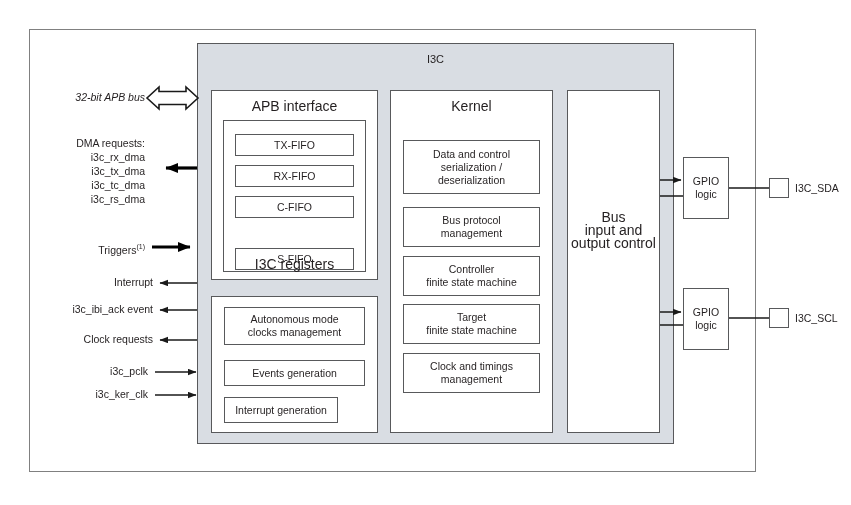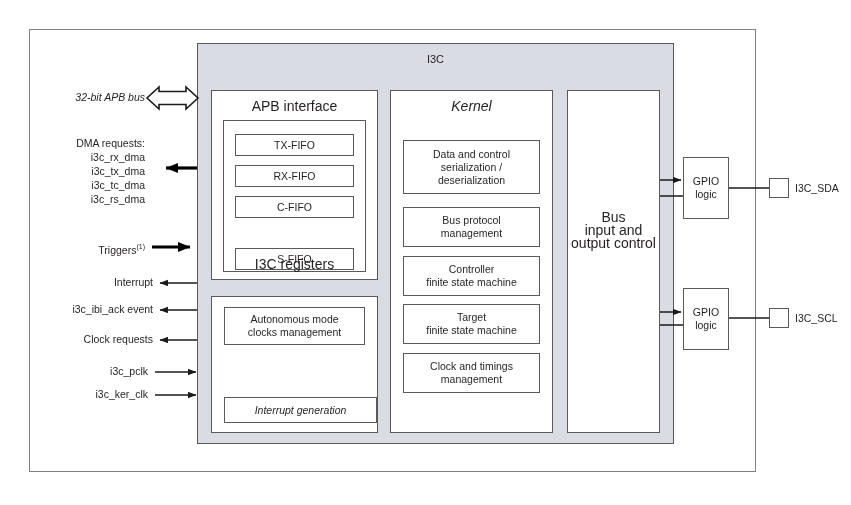--- a/index.html
+++ b/index.html
@@ -235,26 +235,29 @@
   <div class="abs blk" style="left:235px; top:196px; width:119px; height:22px;">C-FIFO</div>
   <div class="abs blk" style="left:235px; top:227px; width:119px; height:22px;margin-top:21px;">S-FIFO</div>
 
   <div class="reg-label" style="top:256px;">I3C registers</div>
 
   <div class="abs column col-apb-bot"></div>
 
   <div class="abs blk" style="left:224px; top:307px; width:141px; height:38px;">
     <span>Autonomous mode<br>clocks management</span>
   </div>
-  <div class="abs blk" style="left:224px; top:397px; width:153px; height:26px;font-style:italic;">
+  <div class="abs blk" style="left:224px; top:360px; width:141px; height:26px;">
+    <span>Events generation</span>
+  </div>
+  <div class="abs blk" style="left:224px; top:397px; width:114px; height:26px;">
     <span>Interrupt generation</span>
   </div>
 
   <div class="abs column col-kernel">
-    <div class="col-title" style="top:9px;font-style:italic;">Kernel</div>
+    <div class="col-title" style="top:9px;">Kernel</div>
   </div>
 
   <div class="abs blk" style="left:403px; top:140px; width:137px; height:54px;">
     <span>Data and control<br>serialization /<br>deserialization</span>
   </div>
   <div class="abs blk" style="left:403px; top:207px; width:137px; height:40px;">
     <span>Bus protocol<br>management</span>
   </div>
   <div class="abs blk" style="left:403px; top:256px; width:137px; height:40px;">
     <span>Controller<br>finite state machine</span>

